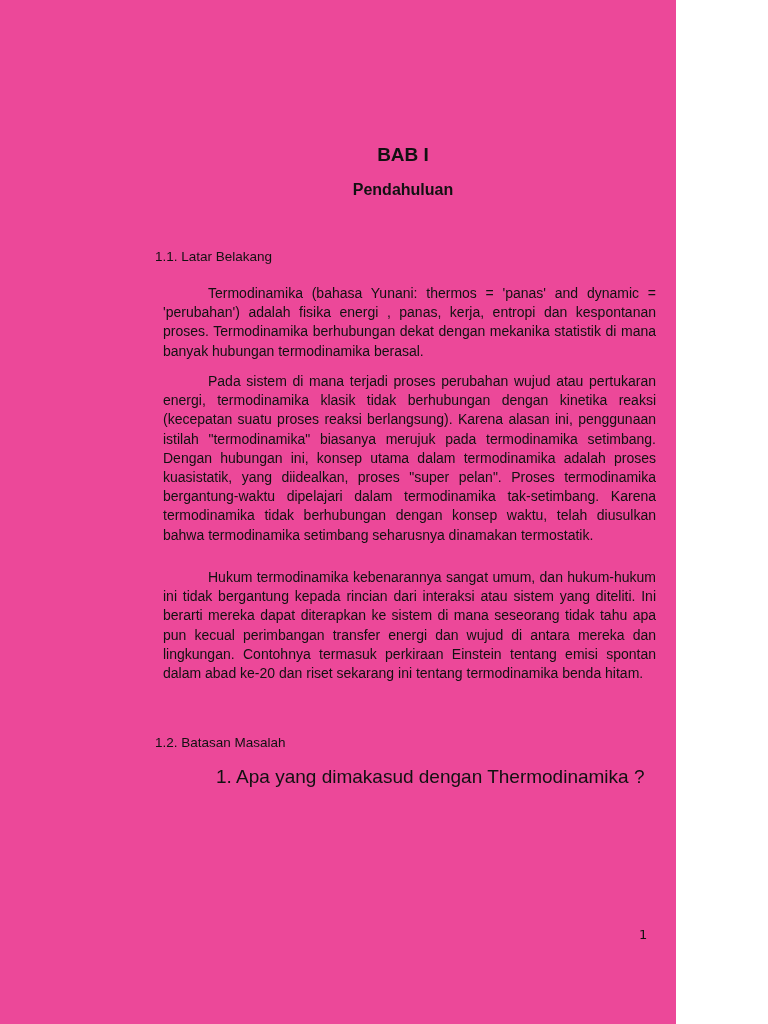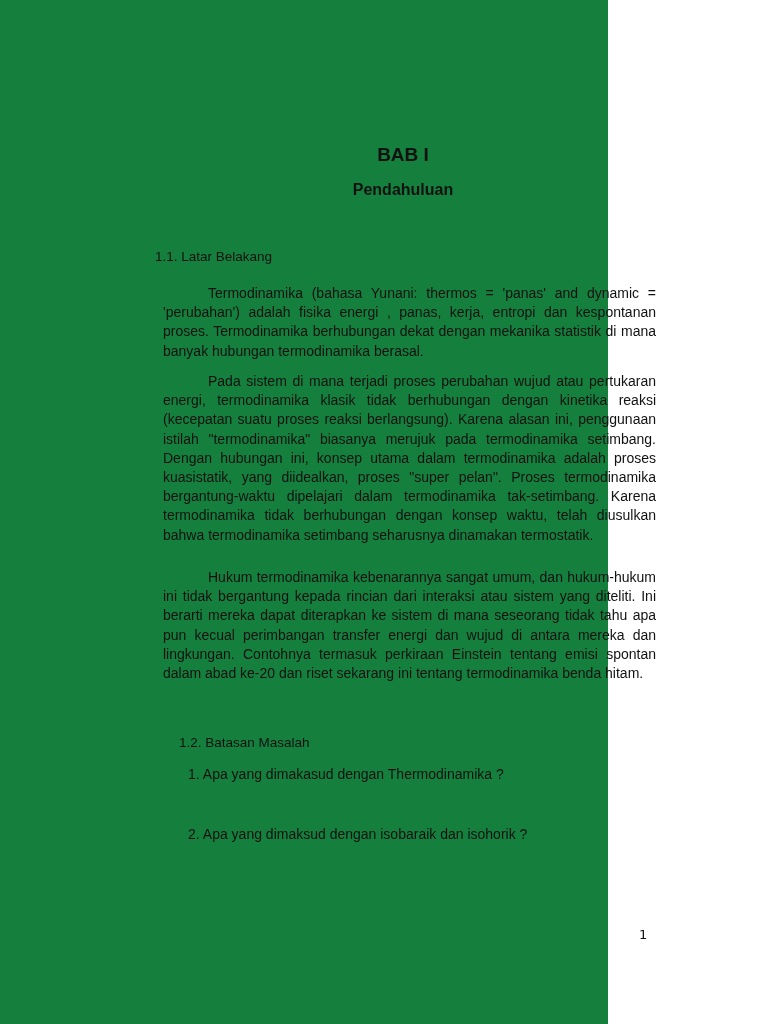--- a/index.html
+++ b/index.html
@@ -1,36 +1,35 @@
 <!DOCTYPE html>
 <html><head>
   <meta charset="utf-8">
   <style>
     html, body { margin: 0; padding: 0; background: #ffffff; }
     body { width: 768px; height: 1024px; position: relative; overflow: hidden; font-family: "Liberation Sans", sans-serif; color: #111; }
-    .page { position: absolute; left: 0; top: 0; width: 608px; height: 1024px; background: #15803d; }
+    .page { position: absolute; left: 0; top: 0; width: 676px; height: 1024px; background: #ec4899; }
     .chapter { position: absolute; left: 0; width: 806px; text-align: center; top: 144px; font-size: 19px; font-weight: bold; }
     .subtitle { position: absolute; left: 0; width: 806px; text-align: center; top: 181px; font-size: 16px; font-weight: bold; }
     .h2 { position: absolute; left: 155px; font-size: 13.5px; font-weight: normal; }
     .para { position: absolute; left: 155px; width: 493px; font-size: 14px; line-height: 19.2px; text-align: justify; text-indent: 45px; margin: 8px; }
-    .list-item { position: absolute; left: 188px; font-size: 14px; }
+    .list-item { position: absolute; left: 216px; font-size: 19px; }
     .pagenum { position: absolute; left: 639px; top: 927px; font-family: "DejaVu Sans", sans-serif; font-size: 13px; }
   </style>
 </head>
 <body>
 
 <div class="page">
   <div class="chapter">BAB I</div>
   <div class="subtitle">Pendahuluan</div>
 
   <div class="h2" style="top:249px;">1.1. Latar Belakang</div>
 
   <p class="para" style="top:276px;">Termodinamika (bahasa Yunani: thermos = 'panas' and dynamic = 'perubahan') adalah fisika energi , panas, kerja, entropi dan kespontanan proses. Termodinamika berhubungan dekat dengan mekanika statistik di mana banyak hubungan termodinamika berasal.</p>
   <p class="para" style="top:364px;">Pada sistem di mana terjadi proses perubahan wujud atau pertukaran energi, termodinamika klasik tidak berhubungan dengan kinetika reaksi (kecepatan suatu proses reaksi berlangsung). Karena alasan ini, penggunaan istilah "termodinamika" biasanya merujuk pada termodinamika setimbang. Dengan hubungan ini, konsep utama dalam termodinamika adalah proses kuasistatik, yang diidealkan, proses "super pelan". Proses termodinamika bergantung-waktu dipelajari dalam termodinamika tak-setimbang. Karena termodinamika tidak berhubungan dengan konsep waktu, telah diusulkan bahwa termodinamika setimbang seharusnya dinamakan termostatik.</p>
   <p class="para" style="top:560px;">Hukum termodinamika kebenarannya sangat umum, dan hukum-hukum ini tidak bergantung kepada rincian dari interaksi atau sistem yang diteliti. Ini berarti mereka dapat diterapkan ke sistem di mana seseorang tidak tahu apa pun kecual perimbangan transfer energi dan wujud di antara mereka dan lingkungan. Contohnya termasuk perkiraan Einstein tentang emisi spontan dalam abad ke-20 dan riset sekarang ini tentang termodinamika benda hitam.</p>
 
-  <div class="h2" style="top:735px;margin-left:24px;">1.2. Batasan Masalah</div>
+  <div class="h2" style="top:735px;">1.2. Batasan Masalah</div>
 
   <div class="list-item" style="top:766px;">1. Apa yang dimakasud dengan Thermodinamika ?</div>
-  <div class="list-item" style="top:826px;">2. Apa yang dimaksud dengan isobaraik dan isohorik ?</div>
 
   <div class="pagenum">1</div>
 </div>
 
 </body></html>

